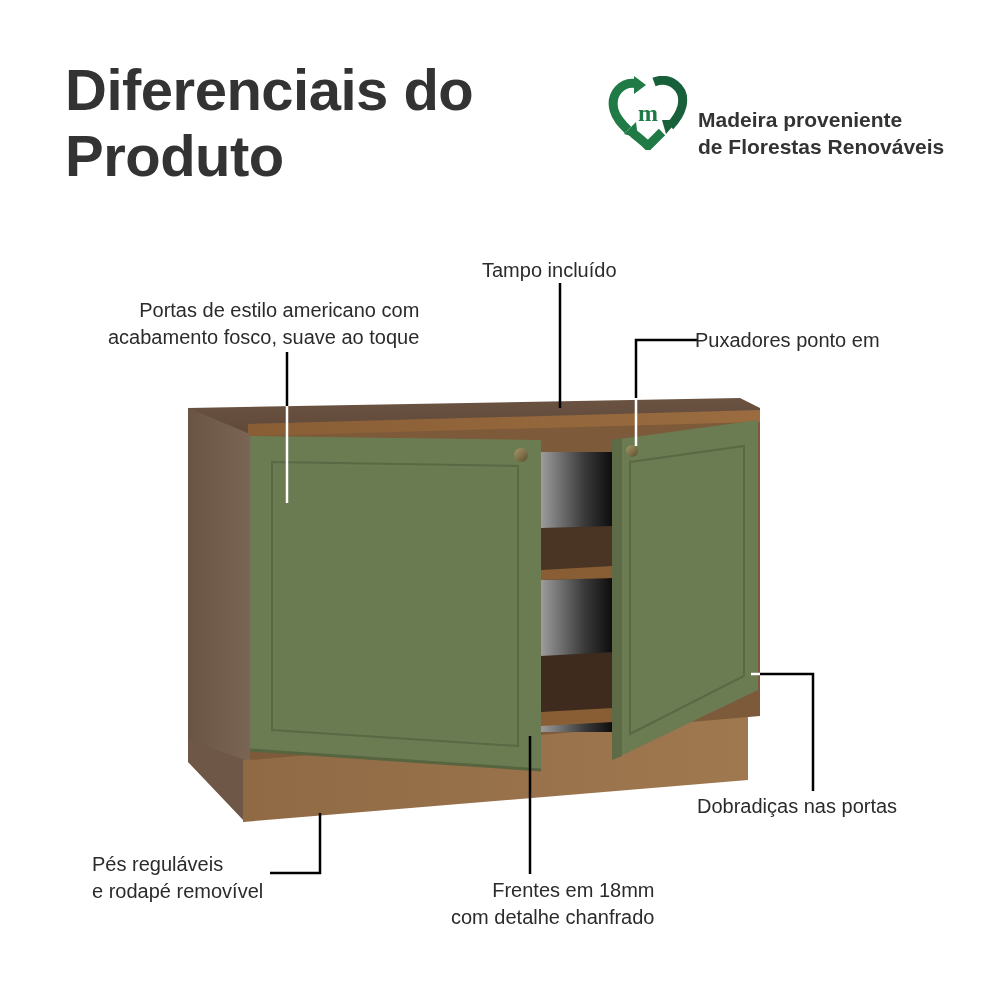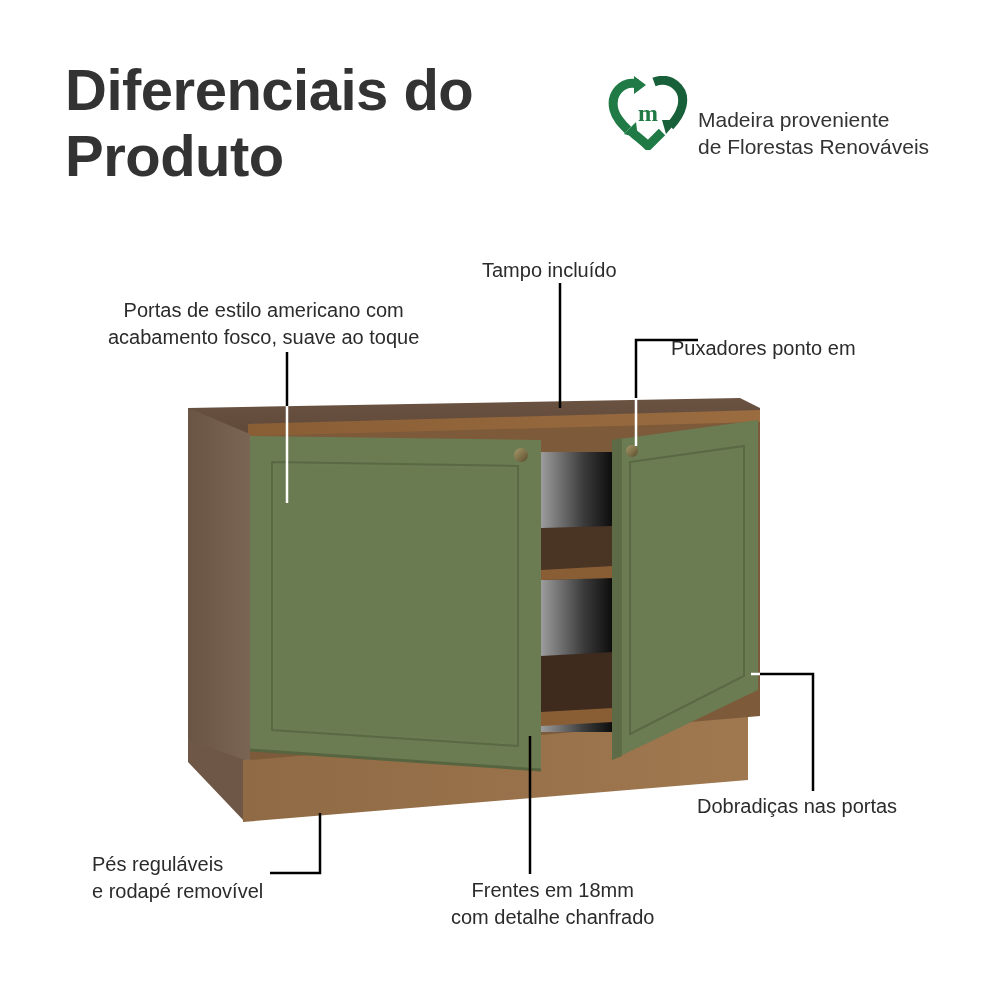--- a/index.html
+++ b/index.html
@@ -3,24 +3,24 @@
 <meta charset="utf-8">
 <style>
   html, body { margin: 0; padding: 0; background: #ffffff; }
   body { width: 1000px; height: 1000px; position: relative; overflow: hidden;
          font-family: "Liberation Sans", "DejaVu Sans", sans-serif; color: #2b2b2b; }
   .title { position: absolute; left: 48px; top: 40px; font-size: 58px; font-weight: 700;
            line-height: 66px; color: #333333; letter-spacing: -0.5px; margin: 17px; }
   .title span { display: block; }
   .badge { position: absolute; left: 608px; top: 66px; display: flex; align-items: center; }
   .badge svg { width: 80px; height: 74px; }
-  .badge-text { margin-left: 10px; font-size: 21px; font-weight: 400; color: #333333; line-height: 27px; margin-top: 40px; }
+  .badge-text { margin-left: 10px; font-size: 21px; font-weight: 700; color: #333333; line-height: 27px; margin-top: 40px; }
   .badge-text span { display: block; }
   .stage { position: absolute; left: 0; top: 0; width: 1000px; height: 1000px; }
-  .label { position: absolute; font-size: 20px; line-height: 27px; color: #2b2b2b; text-align: center; white-space: nowrap; }
+  .label { position: absolute; font-size: 20px; line-height: 27px; color: #2b2b2b; text-align: right; white-space: nowrap; }
   .label span { display: block; }
 </style>
 </head>
 <body>
 
 <h1 class="title">
   <span>Diferenciais do</span>
   <span>Produto</span>
 </h1>
 
@@ -122,21 +122,21 @@
 
 <div class="label" style="left:482px; top:257px;">
   <span>Tampo incluído</span>
 </div>
 
 <div class="label" style="left:108px; top:297px;">
   <span>Portas de estilo americano com</span>
   <span>acabamento fosco, suave ao toque</span>
 </div>
 
-<div class="label" style="left:671px; top:327px;margin-top:8px;">
+<div class="label" style="left:695px; top:327px;">
   <span>Puxadores ponto em</span>
 </div>
 
 <div class="label" style="left:697px; top:793px;">
   <span>Dobradiças nas portas</span>
 </div>
 
 <div class="label" style="left:92px; top:851px; text-align:left;">
   <span style="padding-right:32px;">Pés reguláveis</span>
   <span>e rodapé removível</span>

